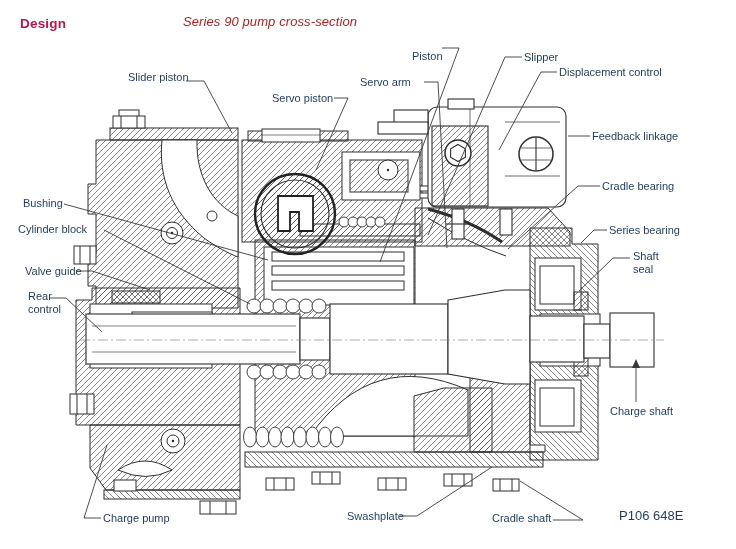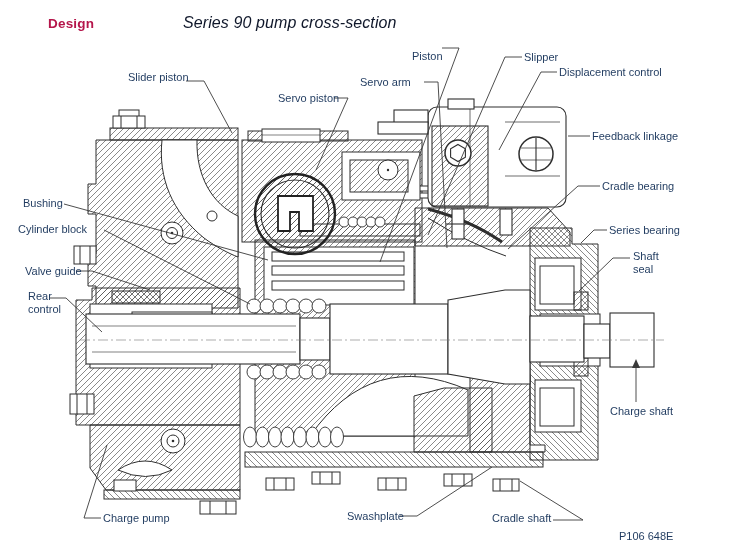--- a/index.html
+++ b/index.html
@@ -1,24 +1,24 @@
 <!DOCTYPE html>
 <html><head>
 <meta charset="utf-8">
 <style>
   html,body{margin:0;padding:0;background:#fff;}
   #page{position:relative;width:736px;height:549px;background:#ffffff;overflow:hidden;
         font-family:"Liberation Sans",sans-serif;}
   .heading{position:absolute;left:20px;top:16px;font-size:13.5px;font-weight:bold;
-           color:#B5164B;letter-spacing:.2px;margin-left:28px;}
-  .title{position:absolute;left:183px;top:14px;font-size:16px;font-style:italic;
-         color:#0f172a;letter-spacing:.1px;}
+           color:#B5164B;letter-spacing:.2px;}
+  .title{position:absolute;left:183px;top:14px;font-size:13px;font-style:italic;
+         color:#b91c1c;letter-spacing:.1px;}
   .lbl{position:absolute;font-size:11px;line-height:1.18;color:#1F3A5F;white-space:nowrap;}
   .lbl.wrap{white-space:normal;}
-  .figcode{position:absolute;left:619px;top:530px;font-size:11px;color:#1F3A5F;}
+  .figcode{position:absolute;left:619px;top:508px;font-size:13px;color:#1F3A5F;}
   svg{position:absolute;left:0;top:0;}
 </style>
 </head>
 <body>
 
 <div id="page">
 
   <svg width="736" height="549" viewBox="0 0 736 549">
     <defs>
       <pattern id="h1" width="6" height="6" patternUnits="userSpaceOnUse">
@@ -210,21 +210,21 @@
       <path d="M101,518 H84 L107,445"></path>
       <path d="M400,516 H417 L492,467"></path>
       <path d="M553,520 H583 L520,481"></path>
     </g>
   </svg>
 
   <div class="heading">Design</div>
   <div class="title">Series 90 pump cross-section</div>
 
   <div class="lbl" style="left:128px;top:71px">Slider piston</div>
-  <div class="lbl" style="left:278px;top:92px">Servo piston</div>
+  <div class="lbl" style="left:272px;top:92px">Servo piston</div>
   <div class="lbl" style="left:360px;top:76px">Servo arm</div>
   <div class="lbl" style="left:412px;top:50px">Piston</div>
   <div class="lbl" style="left:524px;top:51px">Slipper</div>
   <div class="lbl" style="left:559px;top:66px">Displacement control</div>
   <div class="lbl" style="left:592px;top:130px">Feedback linkage</div>
   <div class="lbl" style="left:602px;top:180px">Cradle bearing</div>
   <div class="lbl" style="left:609px;top:224px">Series bearing</div>
   <div class="lbl wrap" style="left:633px;top:250px;width:44px">Shaft seal</div>
   <div class="lbl" style="left:610px;top:405px">Charge shaft</div>
   <div class="lbl" style="left:23px;top:197px">Bushing</div>

